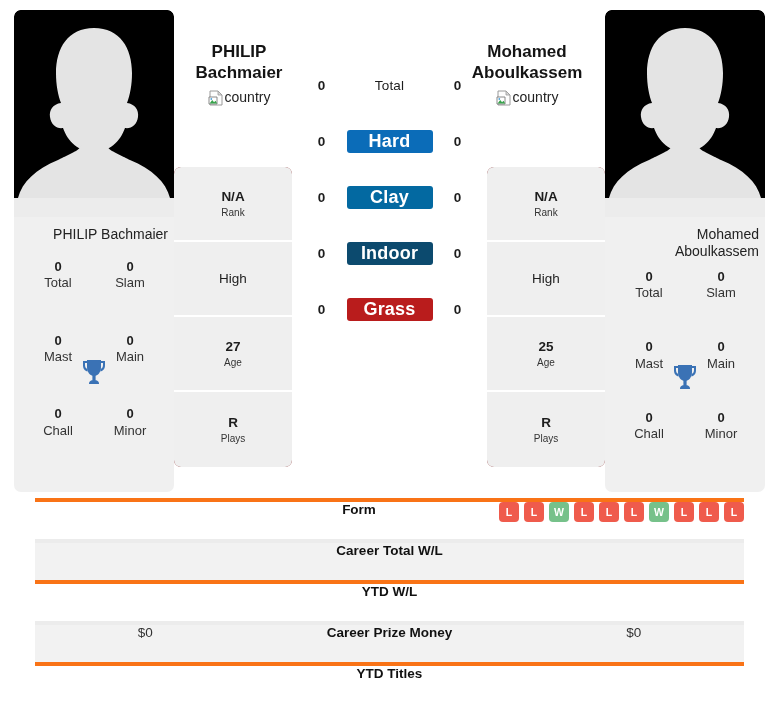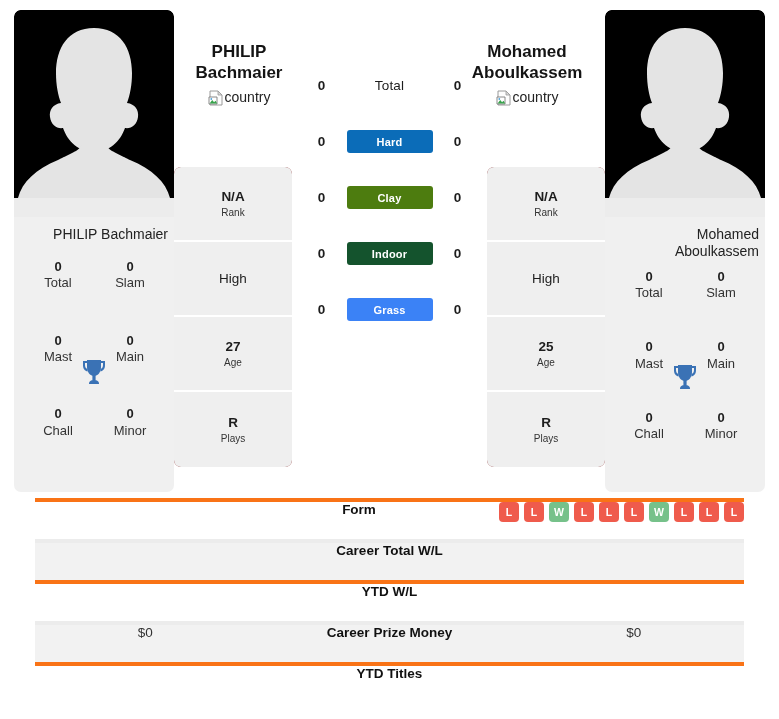--- a/index.html
+++ b/index.html
@@ -169,21 +169,21 @@
     font-weight: bold;
     color: #1d1d1d;
   }
   .badge {
     width: 86px;
     height: 23px;
     border-radius: 3px;
     display: flex;
     align-items: center;
     justify-content: center;
-    font-size: 11px;
+    font-size: 18px;
     font-weight: bold;
     color: #ffffff;
     letter-spacing: .2px;
     margin: 0 6px;
   }
   .badge.plain {
     background: transparent;
     color: #1d1d1d;
     font-weight: normal;
     font-size: 13.5px;
@@ -313,31 +313,31 @@
         <div class="badge plain">Total</div>
         <div class="v">0</div>
       </div>
       <div class="srow" style="top:120px;">
         <div class="v">0</div>
         <div class="badge" style="background:#0b6cb8;">Hard</div>
         <div class="v">0</div>
       </div>
       <div class="srow" style="top:176px;">
         <div class="v">0</div>
-        <div class="badge" style="background:#4d7c0f;">Clay</div>
+        <div class="badge" style="background:#0369a1;">Clay</div>
         <div class="v">0</div>
       </div>
       <div class="srow" style="top:232px;">
         <div class="v">0</div>
-        <div class="badge" style="background:#14532d;">Indoor</div>
+        <div class="badge" style="background:#0c4a6e;">Indoor</div>
         <div class="v">0</div>
       </div>
       <div class="srow" style="top:288px;">
         <div class="v">0</div>
-        <div class="badge" style="background:#3b82f6;">Grass</div>
+        <div class="badge" style="background:#b91c1c;">Grass</div>
         <div class="v">0</div>
       </div>
     </div>
 
     <div class="info-col">
       <div class="info-cell">
         <div class="val">N/A</div>
         <div class="cap">Rank</div>
       </div>
       <div class="info-cell single">

